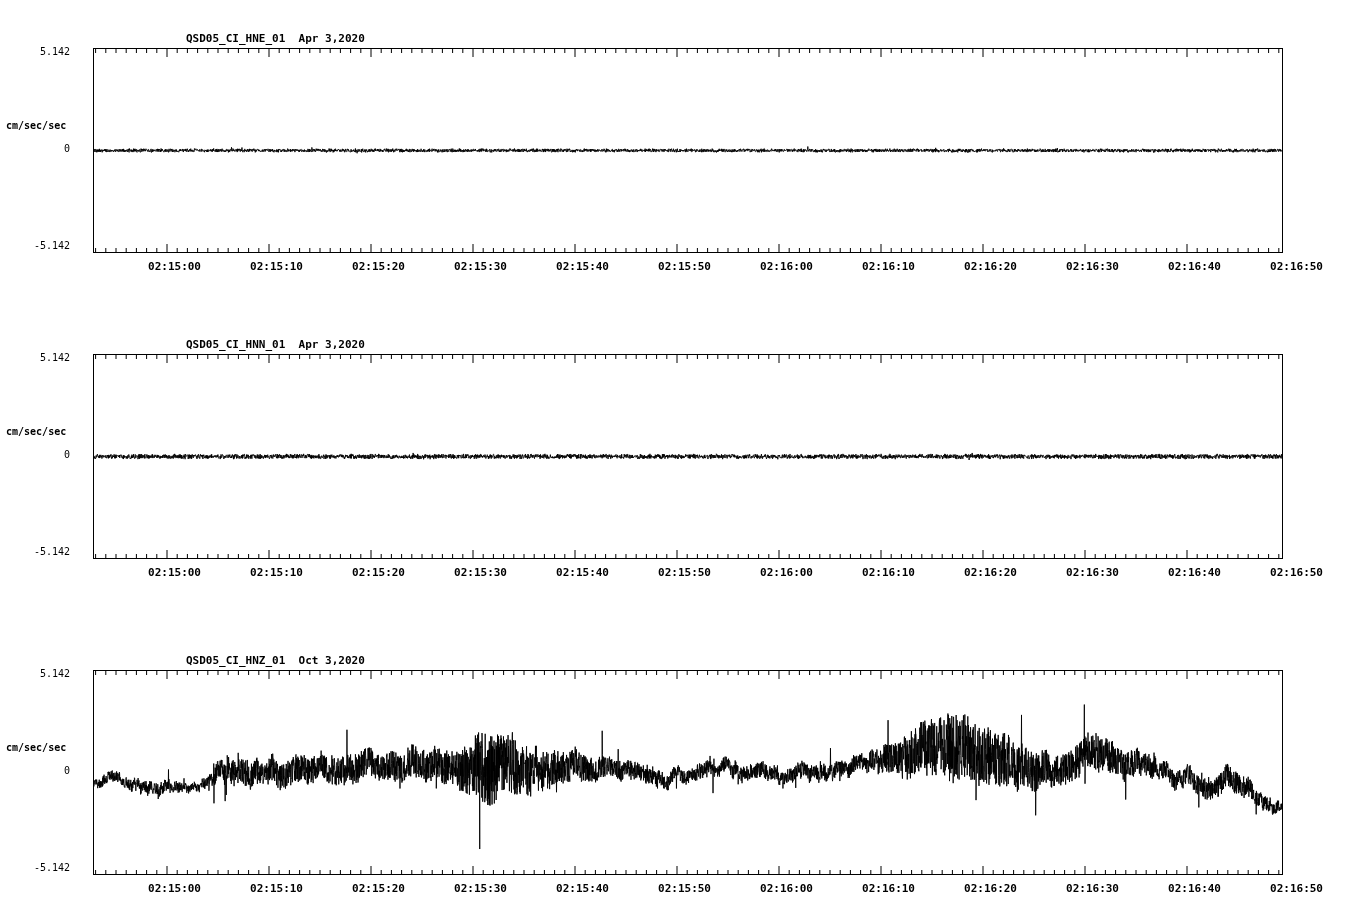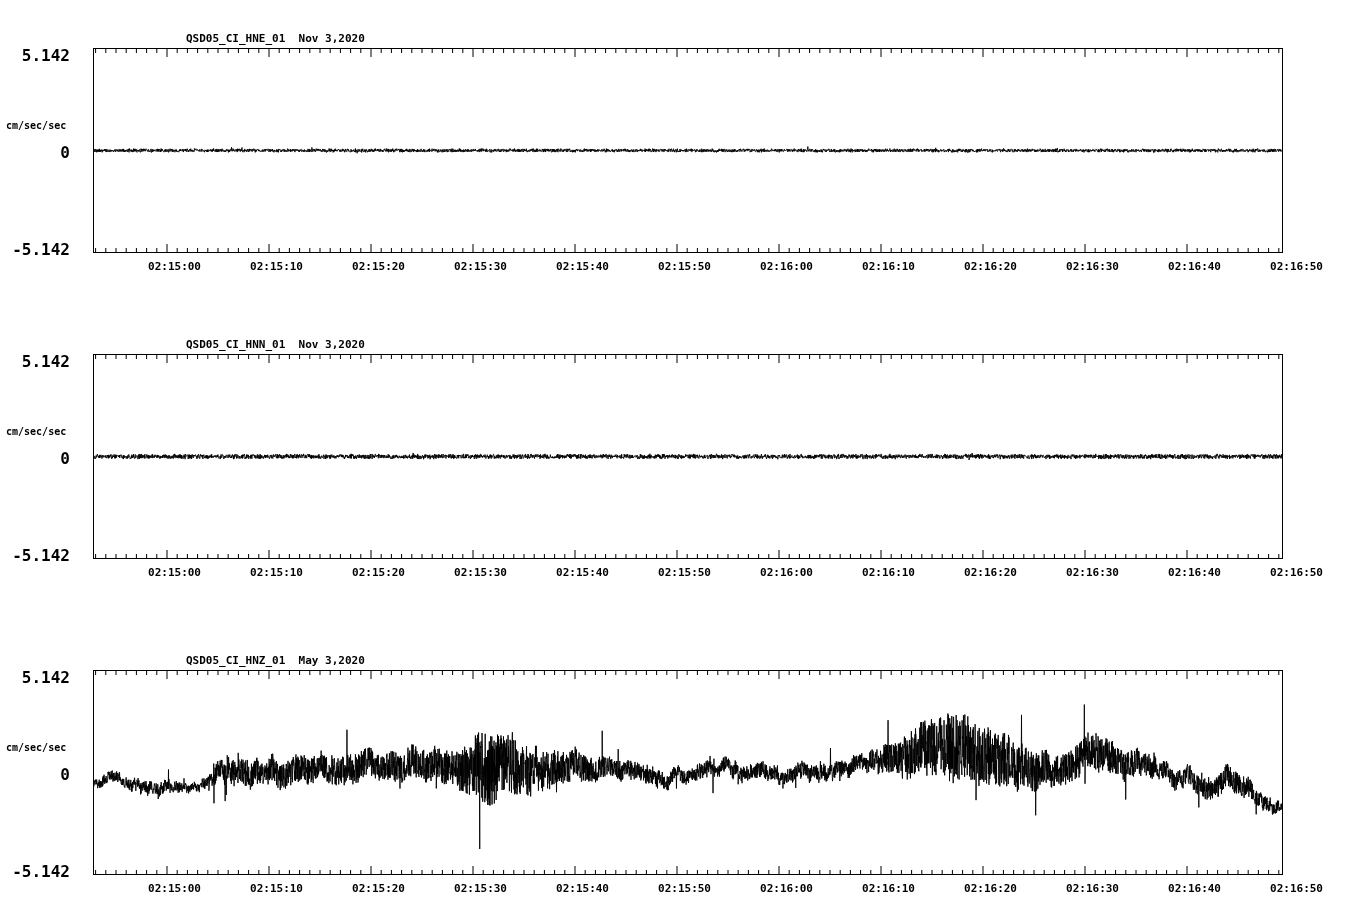--- a/index.html
+++ b/index.html
@@ -32,22 +32,22 @@
     white-space: pre;
   }
   .ylabel {
     position: absolute;
     font-size: 10px;
     font-weight: bold;
     white-space: pre;
   }
   .ytick {
     position: absolute;
-    font-size: 16px;
-    font-weight: bold;
+    font-size: 10px;
+    font-weight: normal;
     text-align: right;
     white-space: pre;
   }
   .xtick {
     position: absolute;
     font-size: 11px;
     font-weight: bold;
     text-align: right;
     white-space: pre;
     width: 70px;
@@ -61,21 +61,21 @@
   .plotbox svg {
     display: block;
   }
 </style>
 </head>
 <body>
 
 <div class="page">
 
   <div class="panel" style="top:0px;height:300px;">
-    <div class="panel-title" style="left:186px;top:32px;">QSD05_CI_HNE_01  Nov 3,2020</div>
+    <div class="panel-title" style="left:186px;top:32px;">QSD05_CI_HNE_01  Apr 3,2020</div>
     <div class="ytick" style="left:0px;top:46px;width:70px;">5.142</div>
     <div class="ytick" style="left:0px;top:143px;width:70px;">0</div>
     <div class="ytick" style="left:0px;top:240px;width:70px;">-5.142</div>
     <div class="ylabel" style="left:6px;top:120px;">cm/sec/sec</div>
 
     <div class="plotbox" style="left:93px;top:48px;width:1190px;height:205px;">
       <svg width="1188" height="203" viewBox="0 0 1188 203" preserveAspectRatio="none">
         <g id="hne-ticks">
             <line x1="1.6" y1="0" x2="1.6" y2="4" stroke="#000" stroke-width="1"></line>
             <line x1="1.6" y1="199" x2="1.6" y2="203" stroke="#000" stroke-width="1"></line>
@@ -324,21 +324,21 @@
     <div class="xtick" style="left:641px;top:260px;">02:15:50</div>
     <div class="xtick" style="left:743px;top:260px;">02:16:00</div>
     <div class="xtick" style="left:845px;top:260px;">02:16:10</div>
     <div class="xtick" style="left:947px;top:260px;">02:16:20</div>
     <div class="xtick" style="left:1049px;top:260px;">02:16:30</div>
     <div class="xtick" style="left:1151px;top:260px;">02:16:40</div>
     <div class="xtick" style="left:1253px;top:260px;">02:16:50</div>
   </div>
 
   <div class="panel" style="top:306px;height:300px;">
-    <div class="panel-title" style="left:186px;top:32px;">QSD05_CI_HNN_01  Nov 3,2020</div>
+    <div class="panel-title" style="left:186px;top:32px;">QSD05_CI_HNN_01  Apr 3,2020</div>
     <div class="ytick" style="left:0px;top:46px;width:70px;">5.142</div>
     <div class="ytick" style="left:0px;top:143px;width:70px;">0</div>
     <div class="ytick" style="left:0px;top:240px;width:70px;">-5.142</div>
     <div class="ylabel" style="left:6px;top:120px;">cm/sec/sec</div>
 
     <div class="plotbox" style="left:93px;top:48px;width:1190px;height:205px;">
       <svg width="1188" height="203" viewBox="0 0 1188 203" preserveAspectRatio="none">
         <g id="hnn-ticks">
             <line x1="1.6" y1="0" x2="1.6" y2="4" stroke="#000" stroke-width="1"></line>
             <line x1="1.6" y1="199" x2="1.6" y2="203" stroke="#000" stroke-width="1"></line>
@@ -587,21 +587,21 @@
     <div class="xtick" style="left:641px;top:260px;">02:15:50</div>
     <div class="xtick" style="left:743px;top:260px;">02:16:00</div>
     <div class="xtick" style="left:845px;top:260px;">02:16:10</div>
     <div class="xtick" style="left:947px;top:260px;">02:16:20</div>
     <div class="xtick" style="left:1049px;top:260px;">02:16:30</div>
     <div class="xtick" style="left:1151px;top:260px;">02:16:40</div>
     <div class="xtick" style="left:1253px;top:260px;">02:16:50</div>
   </div>
 
   <div class="panel" style="top:612px;height:312px;">
-    <div class="panel-title" style="left:186px;top:42px;">QSD05_CI_HNZ_01  May 3,2020</div>
+    <div class="panel-title" style="left:186px;top:42px;">QSD05_CI_HNZ_01  Oct 3,2020</div>
     <div class="ytick" style="left:0px;top:56px;width:70px;">5.142</div>
     <div class="ytick" style="left:0px;top:153px;width:70px;">0</div>
     <div class="ytick" style="left:0px;top:250px;width:70px;">-5.142</div>
     <div class="ylabel" style="left:6px;top:130px;">cm/sec/sec</div>
 
     <div class="plotbox" style="left:93px;top:58px;width:1190px;height:205px;">
       <svg width="1188" height="203" viewBox="0 0 1188 203" preserveAspectRatio="none">
         <g id="hnz-ticks">
             <line x1="1.6" y1="0" x2="1.6" y2="4" stroke="#000" stroke-width="1"></line>
             <line x1="1.6" y1="199" x2="1.6" y2="203" stroke="#000" stroke-width="1"></line>

